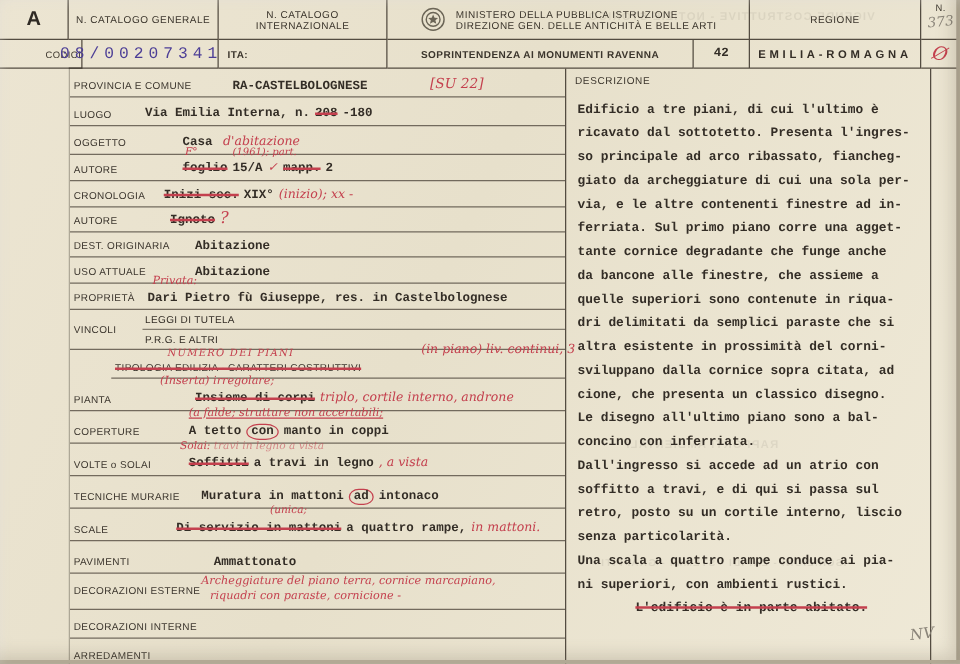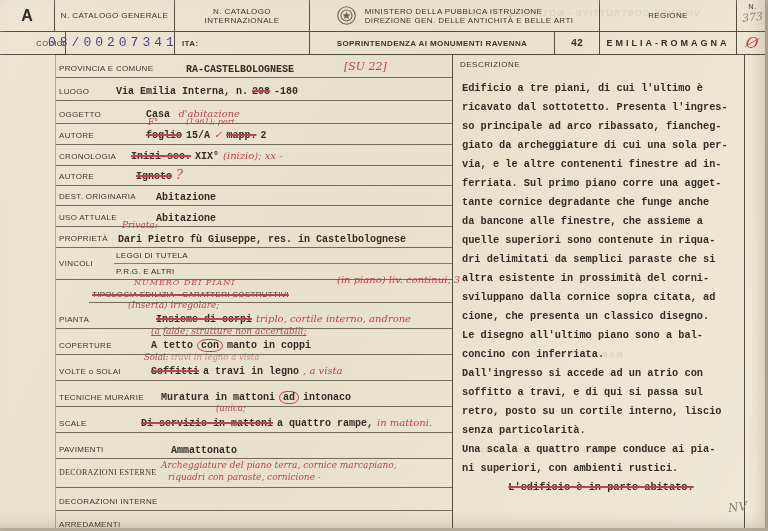--- a/index.html
+++ b/index.html
@@ -232,21 +232,21 @@
         <span class="typed strike">Di servizio in mattoni</span><span class="typed">a quattro rampe,</span><span class="hand">in mattoni.</span>
       </span>
     </div>
 
     <div class="row" style="height:25px;">
       <span class="lbl">PAVIMENTI</span>
       <span class="val typed" style="left:115px;">Ammattonato</span>
     </div>
 
     <div class="row" style="height:28px;">
-      <span class="lbl" style="bottom:10px;font-family:Liberation Serif, serif;">DECORAZIONI ESTERNE</span>
+      <span class="lbl" style="bottom:10px;">DECORAZIONI ESTERNE</span>
       <span class="above hand" style="left:105px; top:1px; font-size:9px;">Archeggiature del piano terra, cornice marcapiano,</span>
       <span class="above hand" style="left:112px; top:13px; font-size:9px;">riquadri con paraste, cornicione -</span>
     </div>
 
     <div class="row" style="height:22px;">
       <span class="lbl">DECORAZIONI INTERNE</span>
     </div>
 
     <div class="row" style="height:22px;">
       <span class="lbl">ARREDAMENTI</span>

